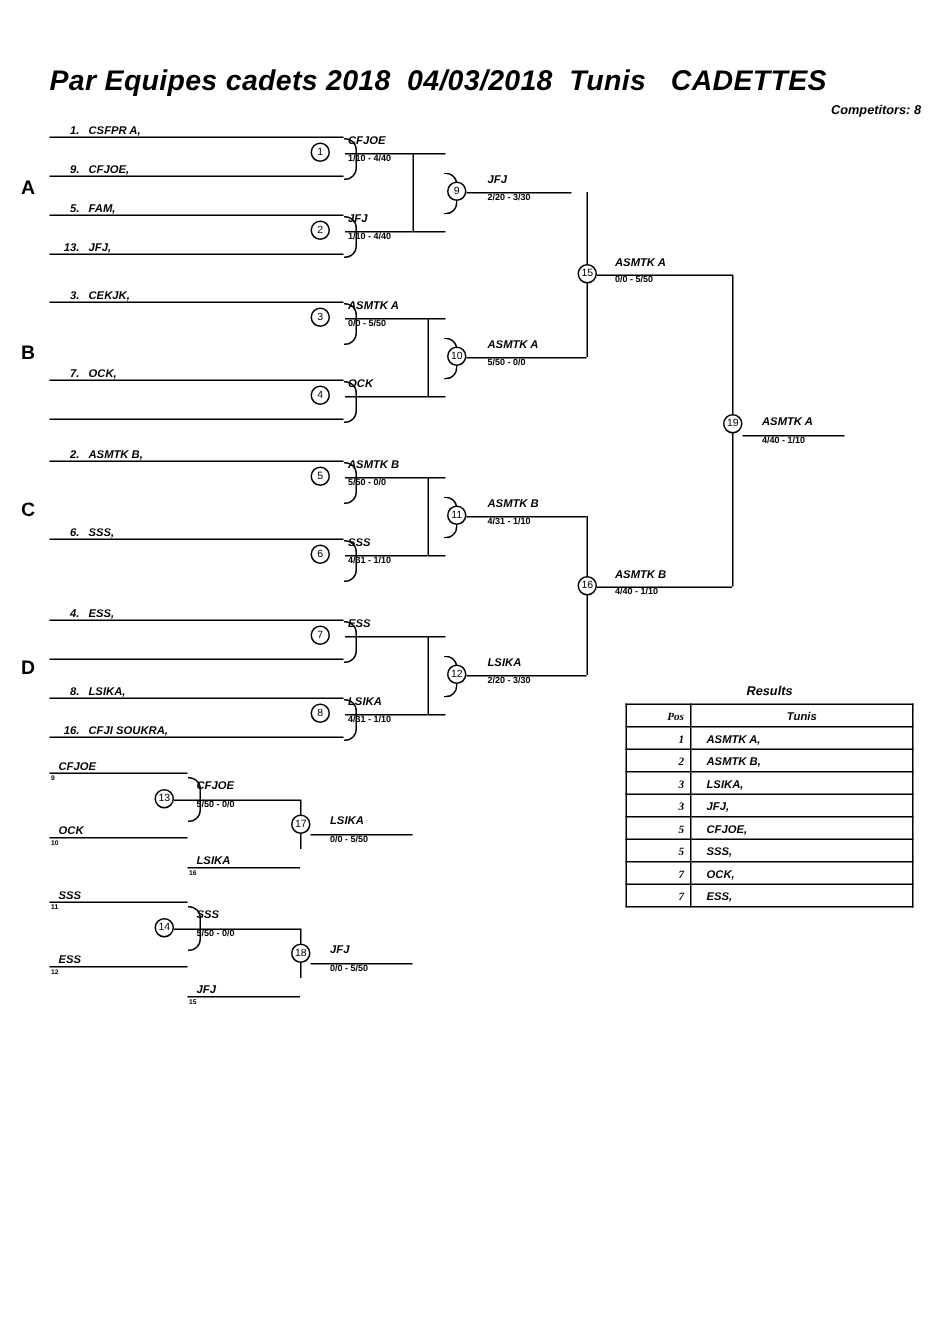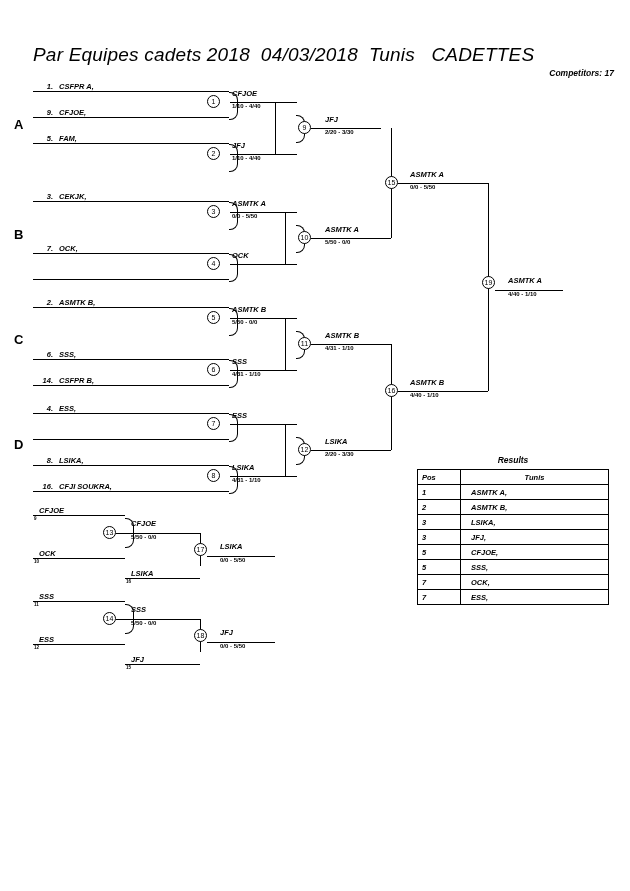--- a/index.html
+++ b/index.html
@@ -21,21 +21,21 @@
     width: 630px;
     height: 891px;
   }
 
   
   #title {
     position: absolute;
     left: 33px;
     top: 44px;
     font-size: 19px;
-    font-weight: normal;
+    font-weight: bold;
     font-style: italic;
     letter-spacing: 0.2px;
     white-space: pre;
   }
   #competitors {
     position: absolute;
     right: 16px;
     top: 68px;
     font-size: 8.5px;
     font-style: italic;
@@ -184,32 +184,33 @@
   table.results td {
     border: 1px solid #000;
     font-size: 7.5px;
     font-style: italic;
     font-weight: bold;
     height: 14px;
     padding: 0 4px;
   }
   table.results th.pos, table.results td.pos {
     width: 34px;
-    text-align: left;
+    text-align: right;
+    font-family: Liberation Serif, serif;
   }
   table.results th.name { text-align: center; }
   table.results td.name { text-align: left; padding-left: 10px; }
 </style>
 </head>
 <body>
 
 <div id="sheet">
 
   <div id="title">Par Equipes cadets 2018  04/03/2018  Tunis   CADETTES</div>
-  <div id="competitors">Competitors: 17</div>
+  <div id="competitors">Competitors: 8</div>
 
   <div class="group-letter" style="left:14px; top:118px;">A</div>
   <div class="group-letter" style="left:14px; top:228px;">B</div>
   <div class="group-letter" style="left:14px; top:333px;">C</div>
   <div class="group-letter" style="left:14px; top:438px;">D</div>
 
   <div class="entry" style="left:33px; top:78px; width:196px;">
     <div class="eline" style="width:196px;"></div>
     <span class="seed">1.</span>
     <span class="ename">CSFPR A,</span>
@@ -217,20 +218,25 @@
   <div class="entry" style="left:33px; top:104px; width:196px;">
     <div class="eline" style="width:196px;"></div>
     <span class="seed">9.</span>
     <span class="ename">CFJOE,</span>
   </div>
   <div class="entry" style="left:33px; top:130px; width:196px;">
     <div class="eline" style="width:196px;"></div>
     <span class="seed">5.</span>
     <span class="ename">FAM,</span>
   </div>
+  <div class="entry" style="left:33px; top:156px; width:196px;">
+    <div class="eline" style="width:196px;"></div>
+    <span class="seed">13.</span>
+    <span class="ename">JFJ,</span>
+  </div>
 
   <div class="entry" style="left:33px; top:188px; width:196px;">
     <div class="eline" style="width:196px;"></div>
     <span class="seed">3.</span>
     <span class="ename">CEKJK,</span>
   </div>
   <div class="entry" style="left:33px; top:240px; width:196px;">
     <div class="eline" style="width:196px;"></div>
     <span class="seed">7.</span>
     <span class="ename">OCK,</span>
@@ -243,25 +249,20 @@
 
   <div class="entry" style="left:33px; top:294px; width:196px;">
     <div class="eline" style="width:196px;"></div>
     <span class="seed">2.</span>
     <span class="ename">ASMTK B,</span>
   </div>
   <div class="entry" style="left:33px; top:346px; width:196px;">
     <div class="eline" style="width:196px;"></div>
     <span class="seed">6.</span>
     <span class="ename">SSS,</span>
-  </div>
-  <div class="entry" style="left:33px; top:372px; width:196px;">
-    <div class="eline" style="width:196px;"></div>
-    <span class="seed">14.</span>
-    <span class="ename">CSFPR B,</span>
   </div>
 
   <div class="entry" style="left:33px; top:400px; width:196px;">
     <div class="eline" style="width:196px;"></div>
     <span class="seed">4.</span>
     <span class="ename">ESS,</span>
   </div>
   <div class="entry" style="left:33px; top:426px; width:196px;">
     <div class="eline" style="width:196px;"></div>
     <span class="seed"></span>

